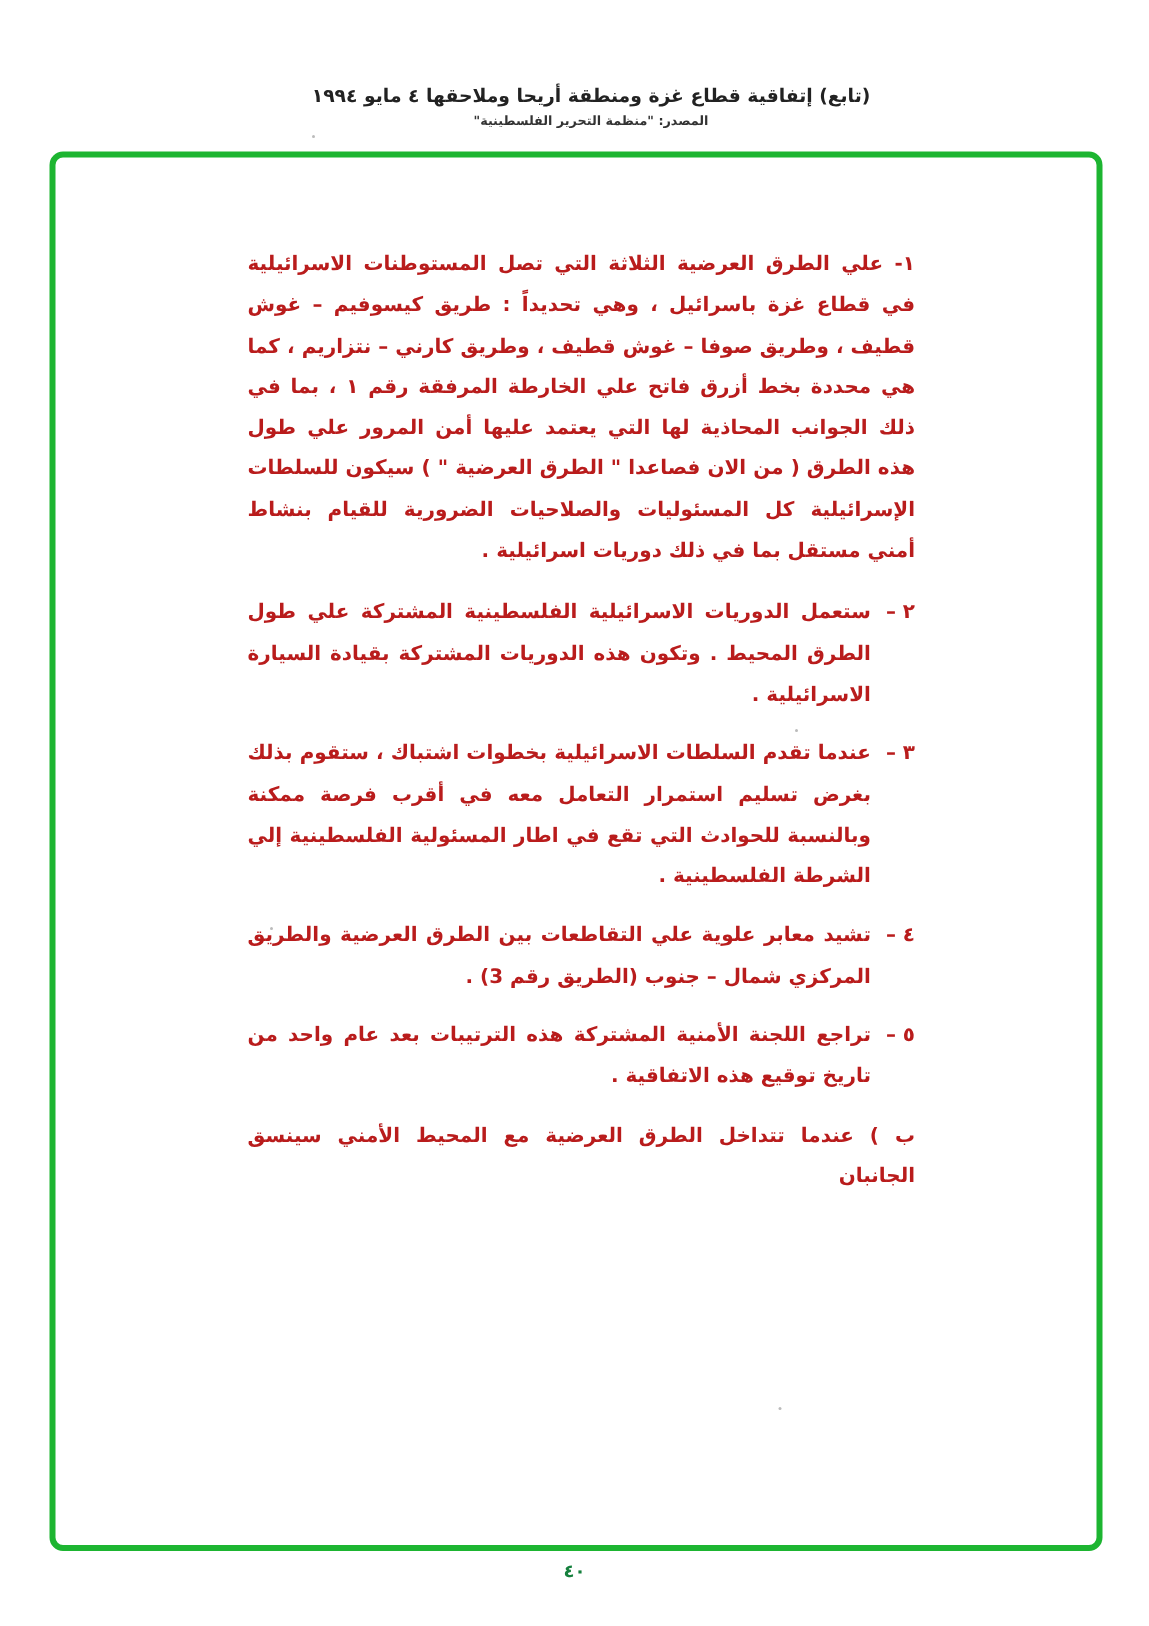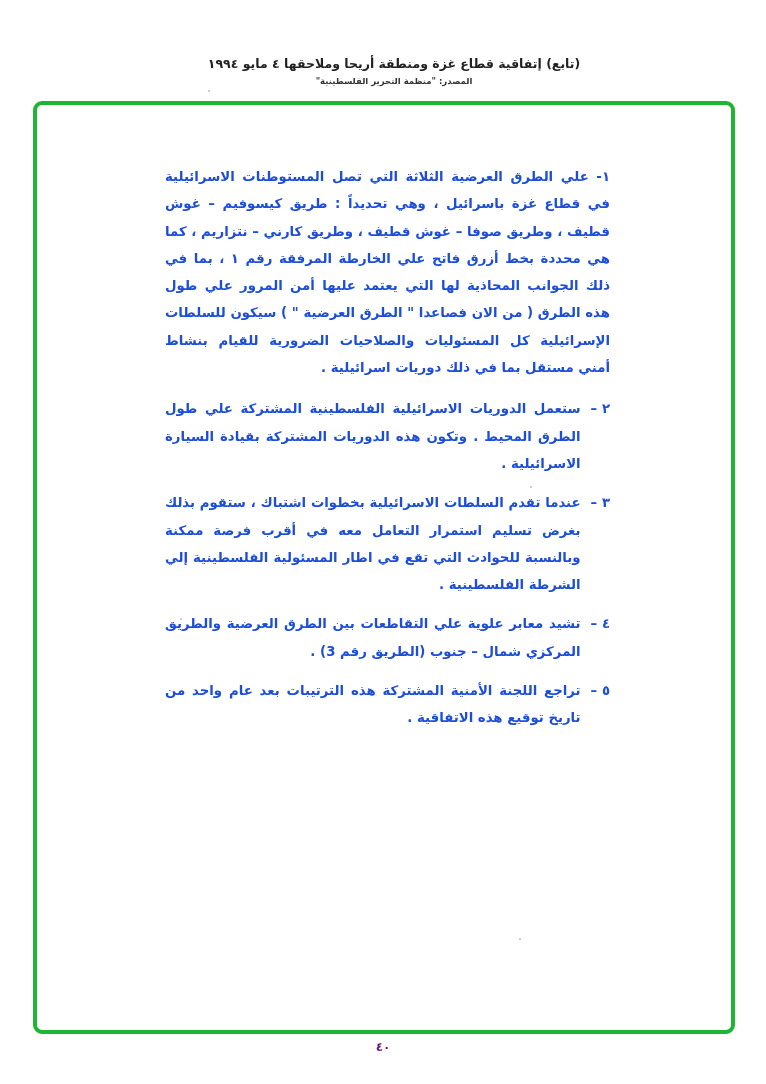--- a/index.html
+++ b/index.html
@@ -4,29 +4,29 @@
 <style>
   html, body { margin:0; padding:0; background:#ffffff; }
   body { width:766px; height:1084px; position:relative; overflow:hidden;
          font-family:"DejaVu Sans", sans-serif; color:#111; }
   .header { position:absolute; top:56px; left:0; width:766px; text-align:center; direction:rtl; }
   .header .title { font-size:12.5px; font-weight:bold; color:#222; margin-left:22px; }
   .header .source { font-size:8.5px; font-weight:bold; color:#333; margin-top:5px; margin-left:22px; }
   .frame { position:absolute; left:33px; top:101px; width:694px; height:925px;
            border:4px solid #1db531; border-radius:9px; box-sizing:content-box; }
   .content { position:absolute; left:165px; top:163px; width:445px; direction:rtl; text-align:justify;
-             font-size:13.3px; font-weight:bold; line-height:27.3px; color:#1d4ed8; }
+             font-size:13.3px; font-weight:bold; line-height:27.3px; color:#b91c1c; }
   .para { margin:0; }
   .item { display:flex; direction:rtl; margin:0; }
   .item .num { flex:0 0 auto; white-space:nowrap; padding-left:10px; }
   .item .txt { flex:1 1 auto; }
   .gap1 { height:14px; }
   .gap2 { height:12px; }
   .page-num { position:absolute; top:1040px; left:0; width:766px; text-align:center;
-              font-size:12px; font-weight:bold; color:#701a75; }
+              font-size:12px; font-weight:bold; color:#15803d; }
   .speck { position:absolute; width:2px; height:2px; background:#bbb; border-radius:1px; }
 </style>
 </head>
 <body>
 
 <div class="header">
   <div class="title">(تابع) إتفاقية قطاع غزة ومنطقة أريحا وملاحقها ٤ مايو ١٩٩٤</div>
   <div class="source">المصدر: "منظمة التحرير الفلسطينية"</div>
 </div>
 
@@ -51,20 +51,24 @@
   <div class="item">
     <span class="num">٤ –</span>
     <span class="txt">تشيد معابر علوية علي التقاطعات بين الطرق العرضية والطريق المركزي شمال – جنوب (الطريق رقم 3) .</span>
   </div>
   <div class="gap2"></div>
   <div class="item">
     <span class="num">٥ –</span>
     <span class="txt">تراجع اللجنة الأمنية المشتركة هذه الترتيبات بعد عام واحد من تاريخ توقيع هذه الاتفاقية .</span>
   </div>
   <div class="gap2"></div>
+  <p class="para">
+    <span>ب )</span>
+    <span>عندما تتداخل الطرق العرضية مع المحيط الأمني سينسق الجانبان</span>
+  </p>
 </div>
 
 <div class="speck" style="left:208px;top:90px;"></div>
 <div class="speck" style="left:180px;top:618px;"></div>
 <div class="speck" style="left:519px;top:938px;"></div>
 <div class="speck" style="left:530px;top:486px;"></div>
 
 <div class="page-num">٤٠</div>
 
 </body></html>

